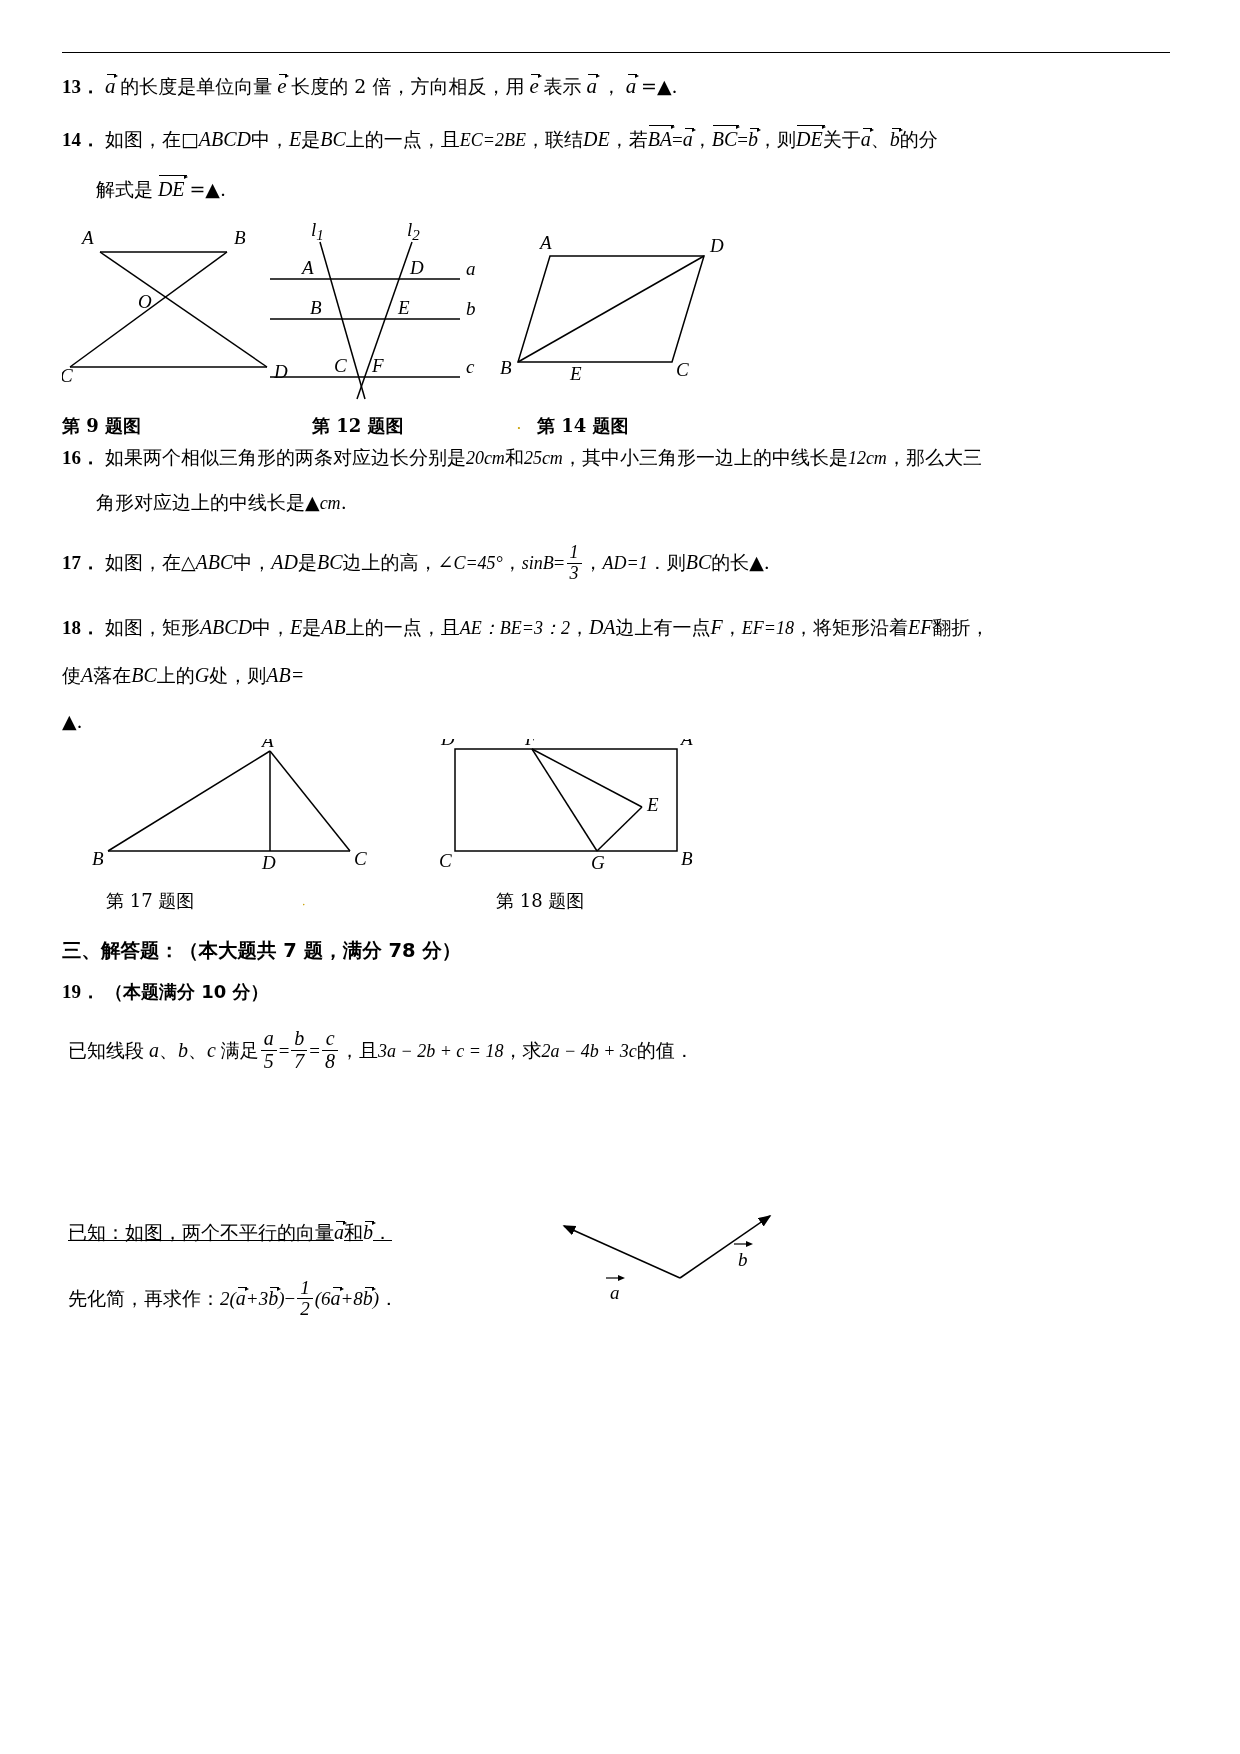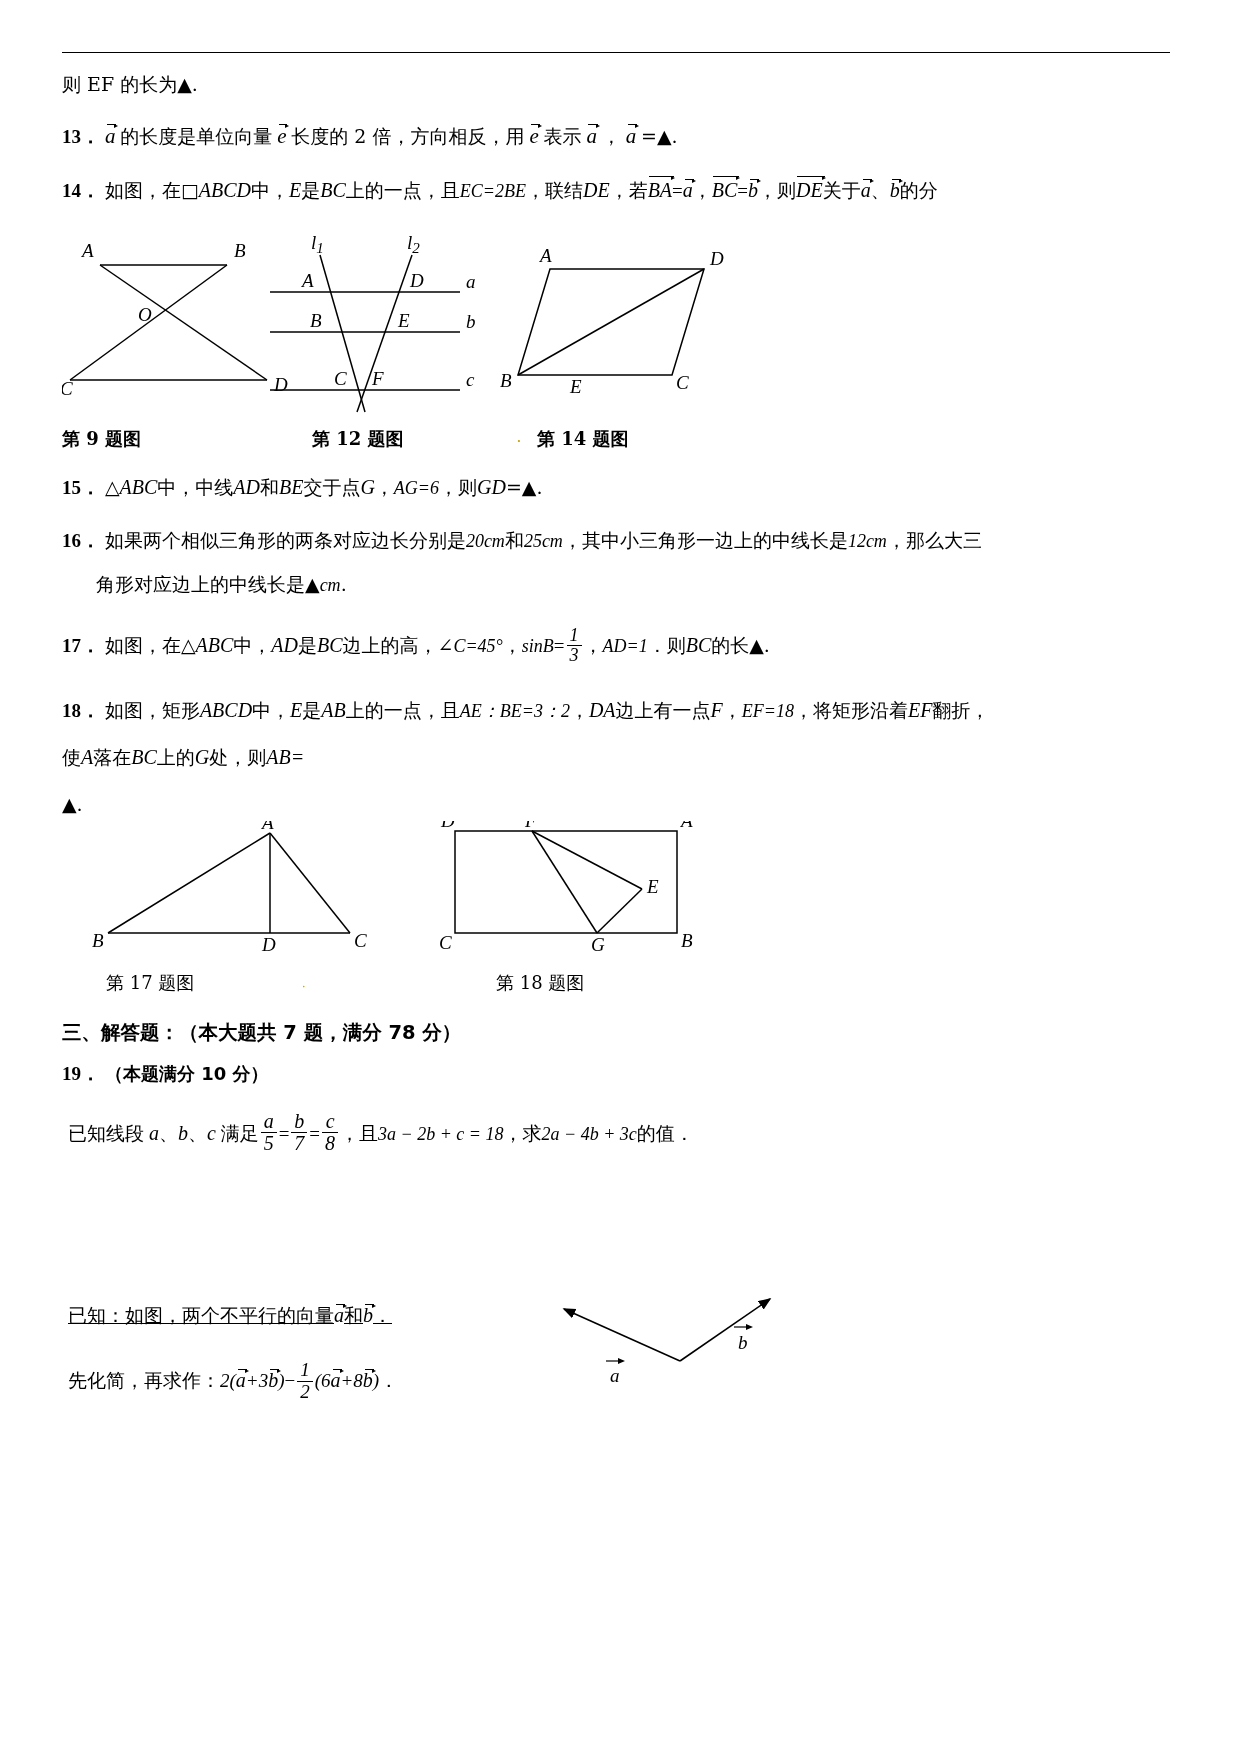--- a/index.html
+++ b/index.html
@@ -139,41 +139,43 @@
   .dot { color: #c8a000; font-size: 11px; }
 </style>
 </head>
 <body>
 
 <div class="page">
   <div class="content">
 
     <hr class="rule">
 
-    <div class="line" style="margin-bottom:30px;">
-      <span class="cn">则 EF 的长为▲.</span>
-    </div>
 
     <div class="line" style="margin-bottom:30px;">
       <span class="qnum">13．</span>
       <span class="vec1 it" style="font-size:21px;">a</span>
       <span class="cn">的长度是单位向量</span>
       <span class="vec1 it" style="font-size:21px;">e</span>
       <span class="cn">长度的 2 倍，方向相反，用</span>
       <span class="vec1 it" style="font-size:21px;">e</span>
       <span class="cn">表示</span>
       <span class="vec1 it" style="font-size:21px;">a</span>
       <span class="cn">，</span>
       <span class="vec1 it" style="font-size:21px;">a</span>
       <span class="cn">=▲.</span>
     </div>
 
     <div class="line" style="margin-bottom:26px;">
       <span class="qnum">14．</span>
       <span class="cn">如图，在□</span><span class="it">ABCD</span><span class="cn">中，</span><span class="it">E</span><span class="cn">是</span><span class="it">BC</span><span class="cn">上的一点，且</span><span class="it" style="font-size:18px;">EC=2BE</span><span class="cn">，联结</span><span class="it">DE</span><span class="cn">，若</span><span class="vec it">BA</span><span class="num">=</span><span class="vec1 it">a</span><span class="cn">，</span><span class="vec it">BC</span><span class="num">=</span><span class="vec1 it">b</span><span class="cn">，则</span><span class="vec it">DE</span><span class="cn">关于</span><span class="vec1 it">a</span><span class="cn">、</span><span class="vec1 it">b</span><span class="cn">的分</span>
+    </div>
+    <div class="line" style="margin-left:34px;margin-bottom:14px;">
+      <span class="cn">解式是</span>
+      <span class="vec it">DE</span>
+      <span class="cn">=▲.</span>
     </div>
 
     <div class="figrow">
 
       <svg width="260" height="180" viewBox="0 0 260 180" style="position:absolute;left:0;top:8px;">
         <line x1="38" y1="30" x2="165" y2="30" stroke="#000" stroke-width="1.5"></line>
         <line x1="38" y1="30" x2="205" y2="145" stroke="#000" stroke-width="1.5"></line>
         <line x1="165" y1="30" x2="8" y2="145" stroke="#000" stroke-width="1.5"></line>
         <line x1="8" y1="145" x2="205" y2="145" stroke="#000" stroke-width="1.5"></line>
         <text class="lbl" x="20" y="22">A</text>
@@ -213,24 +215,20 @@
       </svg>
     </div>
 
     <div class="caption-row" style="height:34px;font-weight:bold;">
       <span class="cap" style="left:0;">第 9 题图</span>
       <span class="cap" style="left:250px;">第 12 题图</span>
       <span class="cap" style="left:475px;">第 14 题图</span>
       <span class="cap dot" style="left:455px;top:8px;">·</span>
     </div>
 
-    <div class="line" style="margin-top:16px;margin-bottom:32px;">
-      <span class="qnum">15．</span>
-      <span class="cn">△</span><span class="it">ABC</span><span class="cn">中，中线</span><span class="it">AD</span><span class="cn">和</span><span class="it">BE</span><span class="cn">交于点</span><span class="it">G</span><span class="cn">，</span><span class="it" style="font-size:18px;">AG=6</span><span class="cn">，则</span><span class="it">GD</span><span class="cn">=▲.</span>
-    </div>
 
     <div class="line" style="margin-bottom:24px;">
       <span class="qnum">16．</span>
       <span class="cn">如果两个相似三角形的两条对应边长分别是</span><span class="it" style="font-size:18px;">20cm</span><span class="cn">和</span><span class="it" style="font-size:18px;">25cm</span><span class="cn">，其中小三角形一边上的中线长是</span><span class="it" style="font-size:18px;">12cm</span><span class="cn">，那么大三</span>
     </div>
     <div class="line" style="margin-left:34px;margin-bottom:30px;">
       <span class="cn">角形对应边上的中线长是▲</span><span class="it" style="font-size:18px;">cm</span><span class="cn">.</span>
     </div>
 
     <div class="line" style="margin-bottom:34px;">

